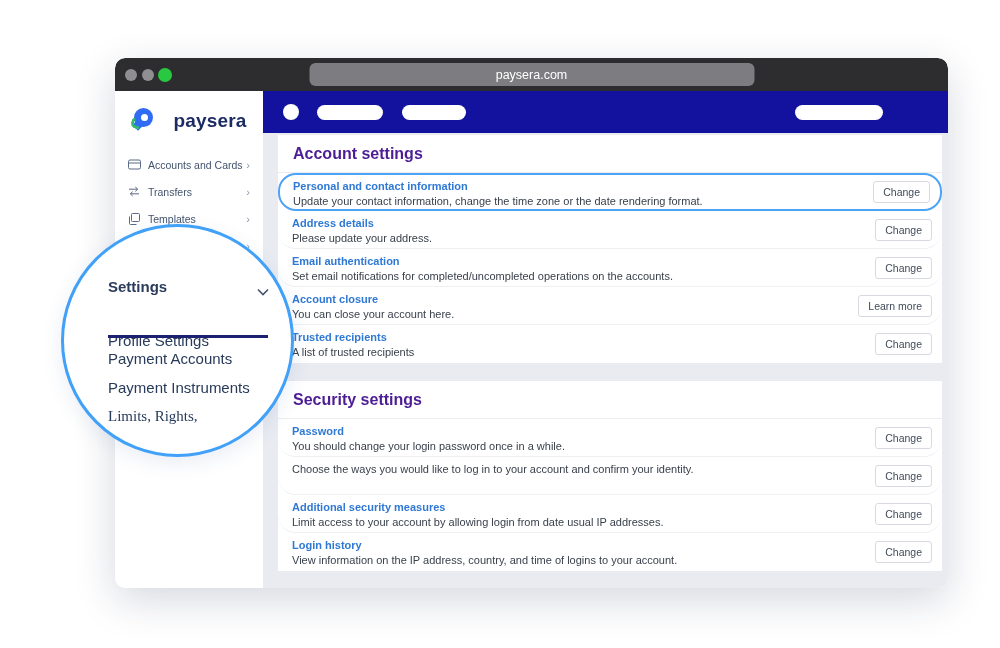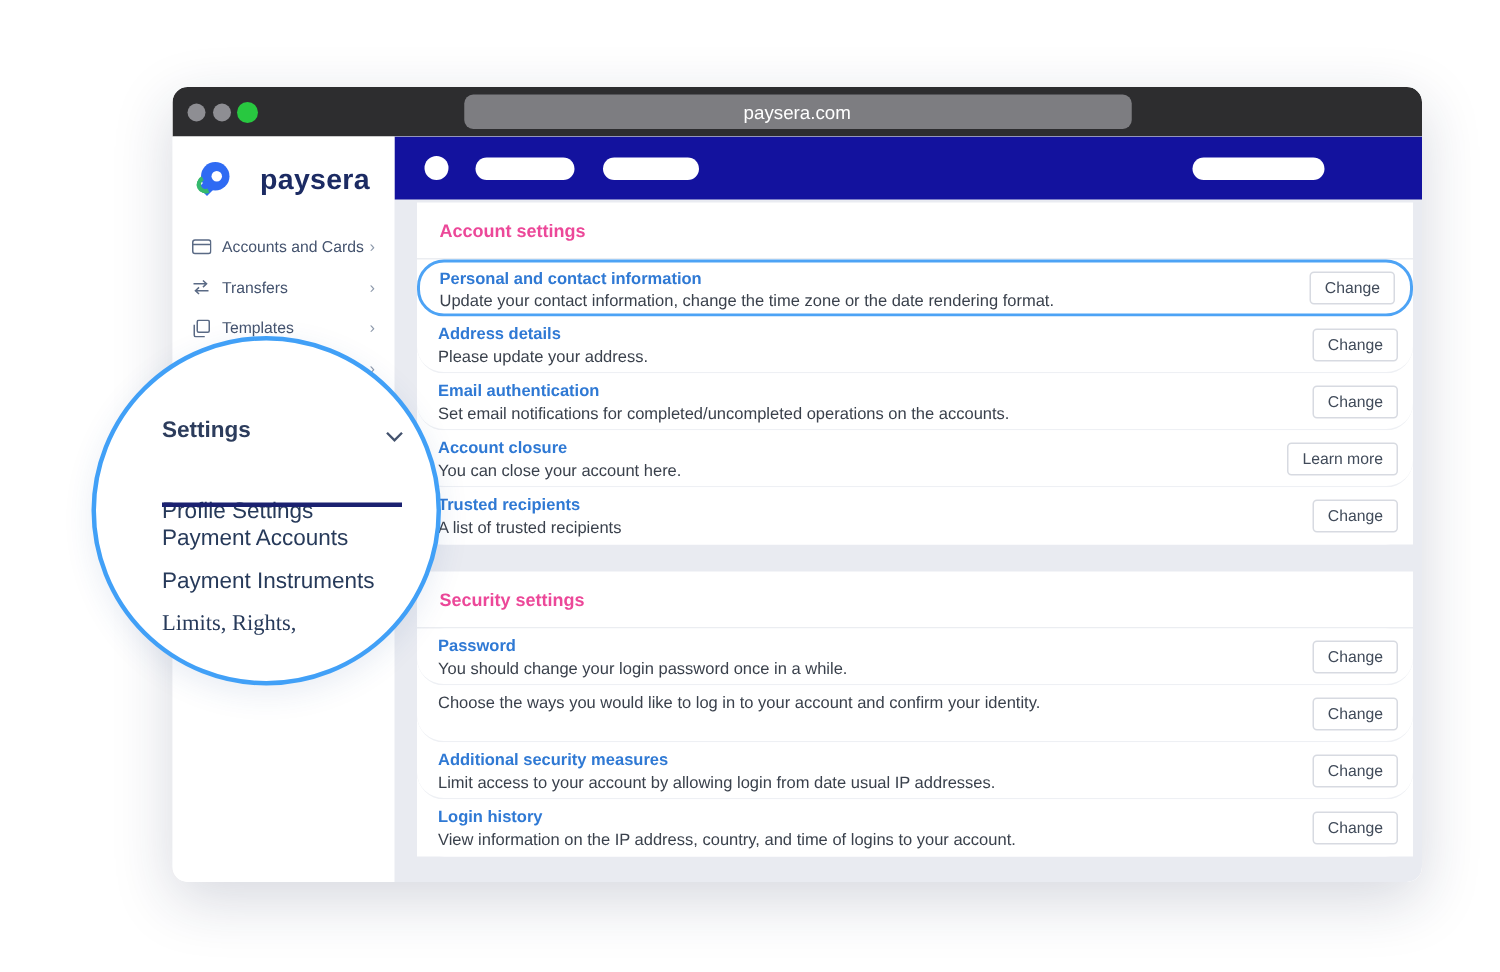--- a/index.html
+++ b/index.html
@@ -48,21 +48,21 @@
   .navybar { position:relative; height:42px; background:#13129e; }
   .pill { position:absolute; top:14px; height:15px; background:#ffffff; border-radius:8px; }
   .pill.p0 { left:20px;  width:16px; height:16px; top:13px; border-radius:50%; }
   .pill.p1 { left:54px;  width:66px; }
   .pill.p2 { left:139px; width:64px; }
   .pill.p3 { right:65px; width:88px; }
 
   .content { padding:2px 6px 0 15px; }
   .panel { background:#ffffff; }
   .panel-header { height:38px; display:flex; align-items:center; padding:0 15px;
-    font-size:12px; font-weight:bold; color:#ec4899; border-bottom:1px solid #ebedf1; }
+    font-size:16px; font-weight:bold; color:#4c1d95; border-bottom:1px solid #ebedf1; }
   .row { position:relative; height:38px; padding:6px 105px 0 14px; border-bottom:1px solid #eef0f4; background:#ffffff;border-radius:18px; }
   .row:last-child { border-bottom:none; }
   .row.highlighted { border:2px solid #4da3f5; height:38px; padding-top:5px; padding-left:13px; }
   .row-title { font-size:11px; font-weight:bold; color:#2f79d4; margin-bottom:3px; white-space:nowrap; }
   .row-desc { font-size:11px; color:#3a414c; white-space:nowrap; }
   .btn {
     position:absolute; right:10px; top:50%; transform:translateY(-50%);
     background:#ffffff; border:1px solid #d7dae1; border-radius:3px;
     font-family:"Liberation Sans", sans-serif; font-size:10.5px; color:#414b5a;
     padding:4px 9px; cursor:pointer; white-space:nowrap;

